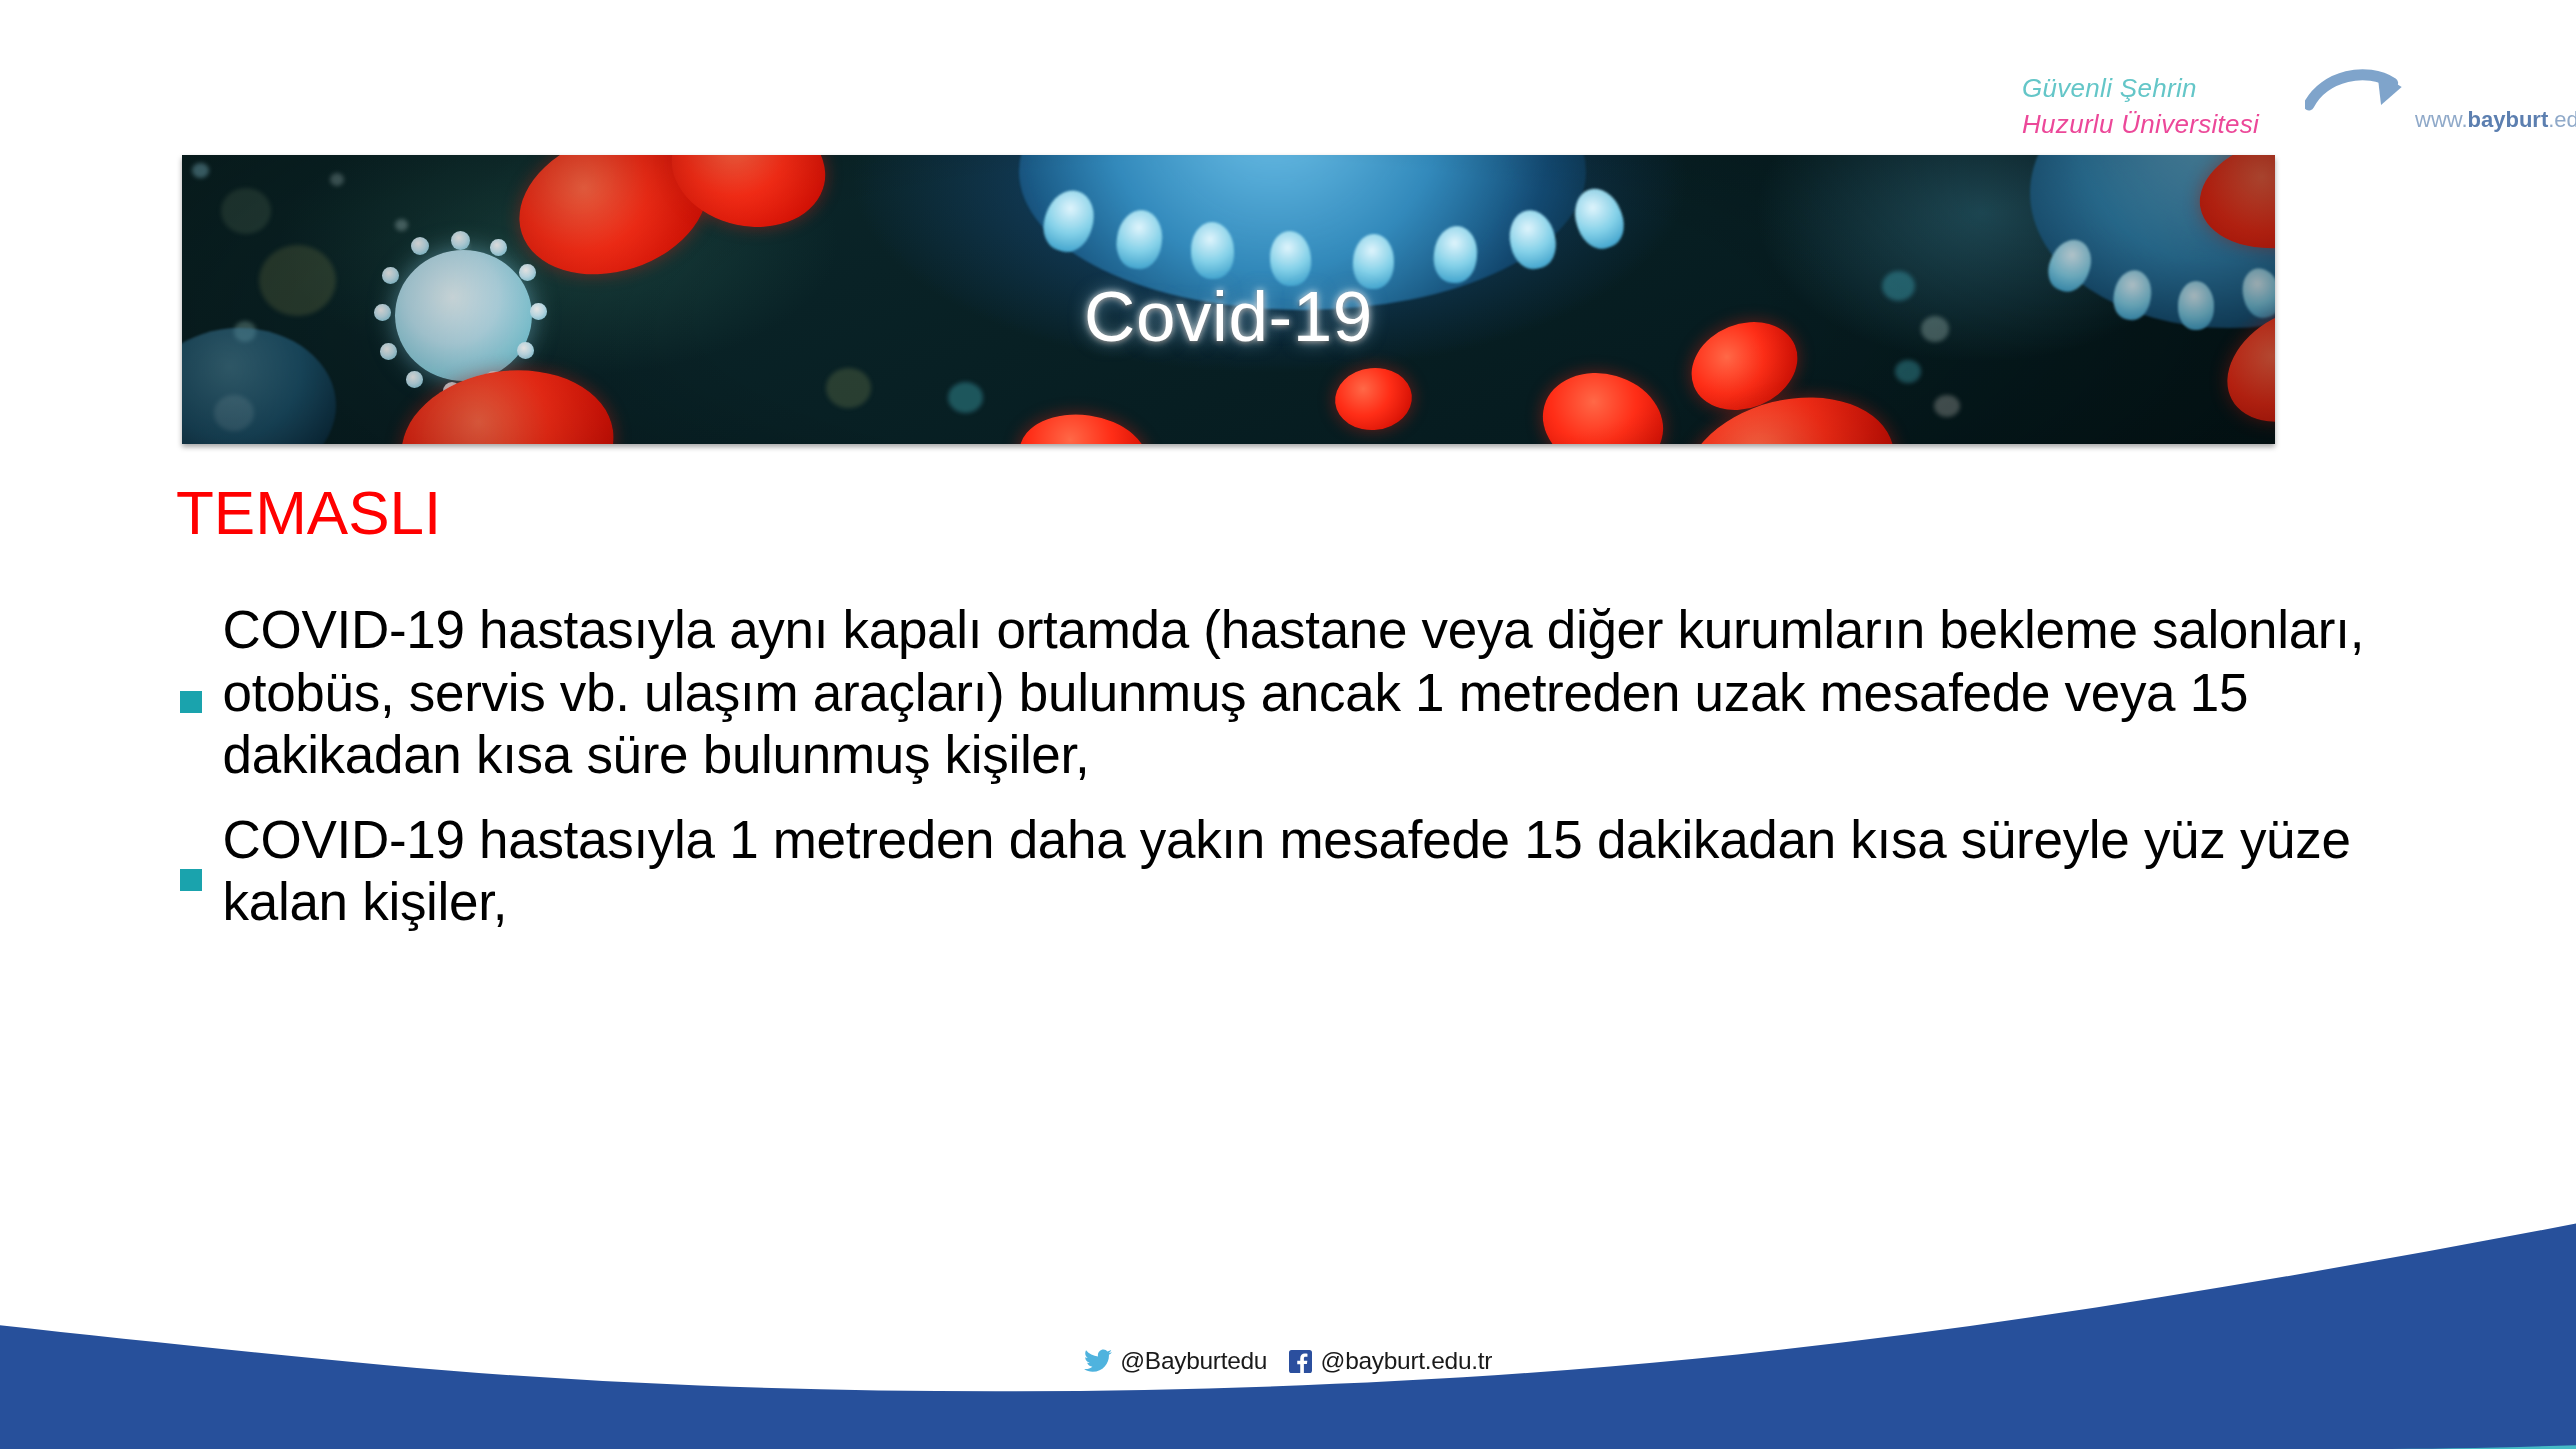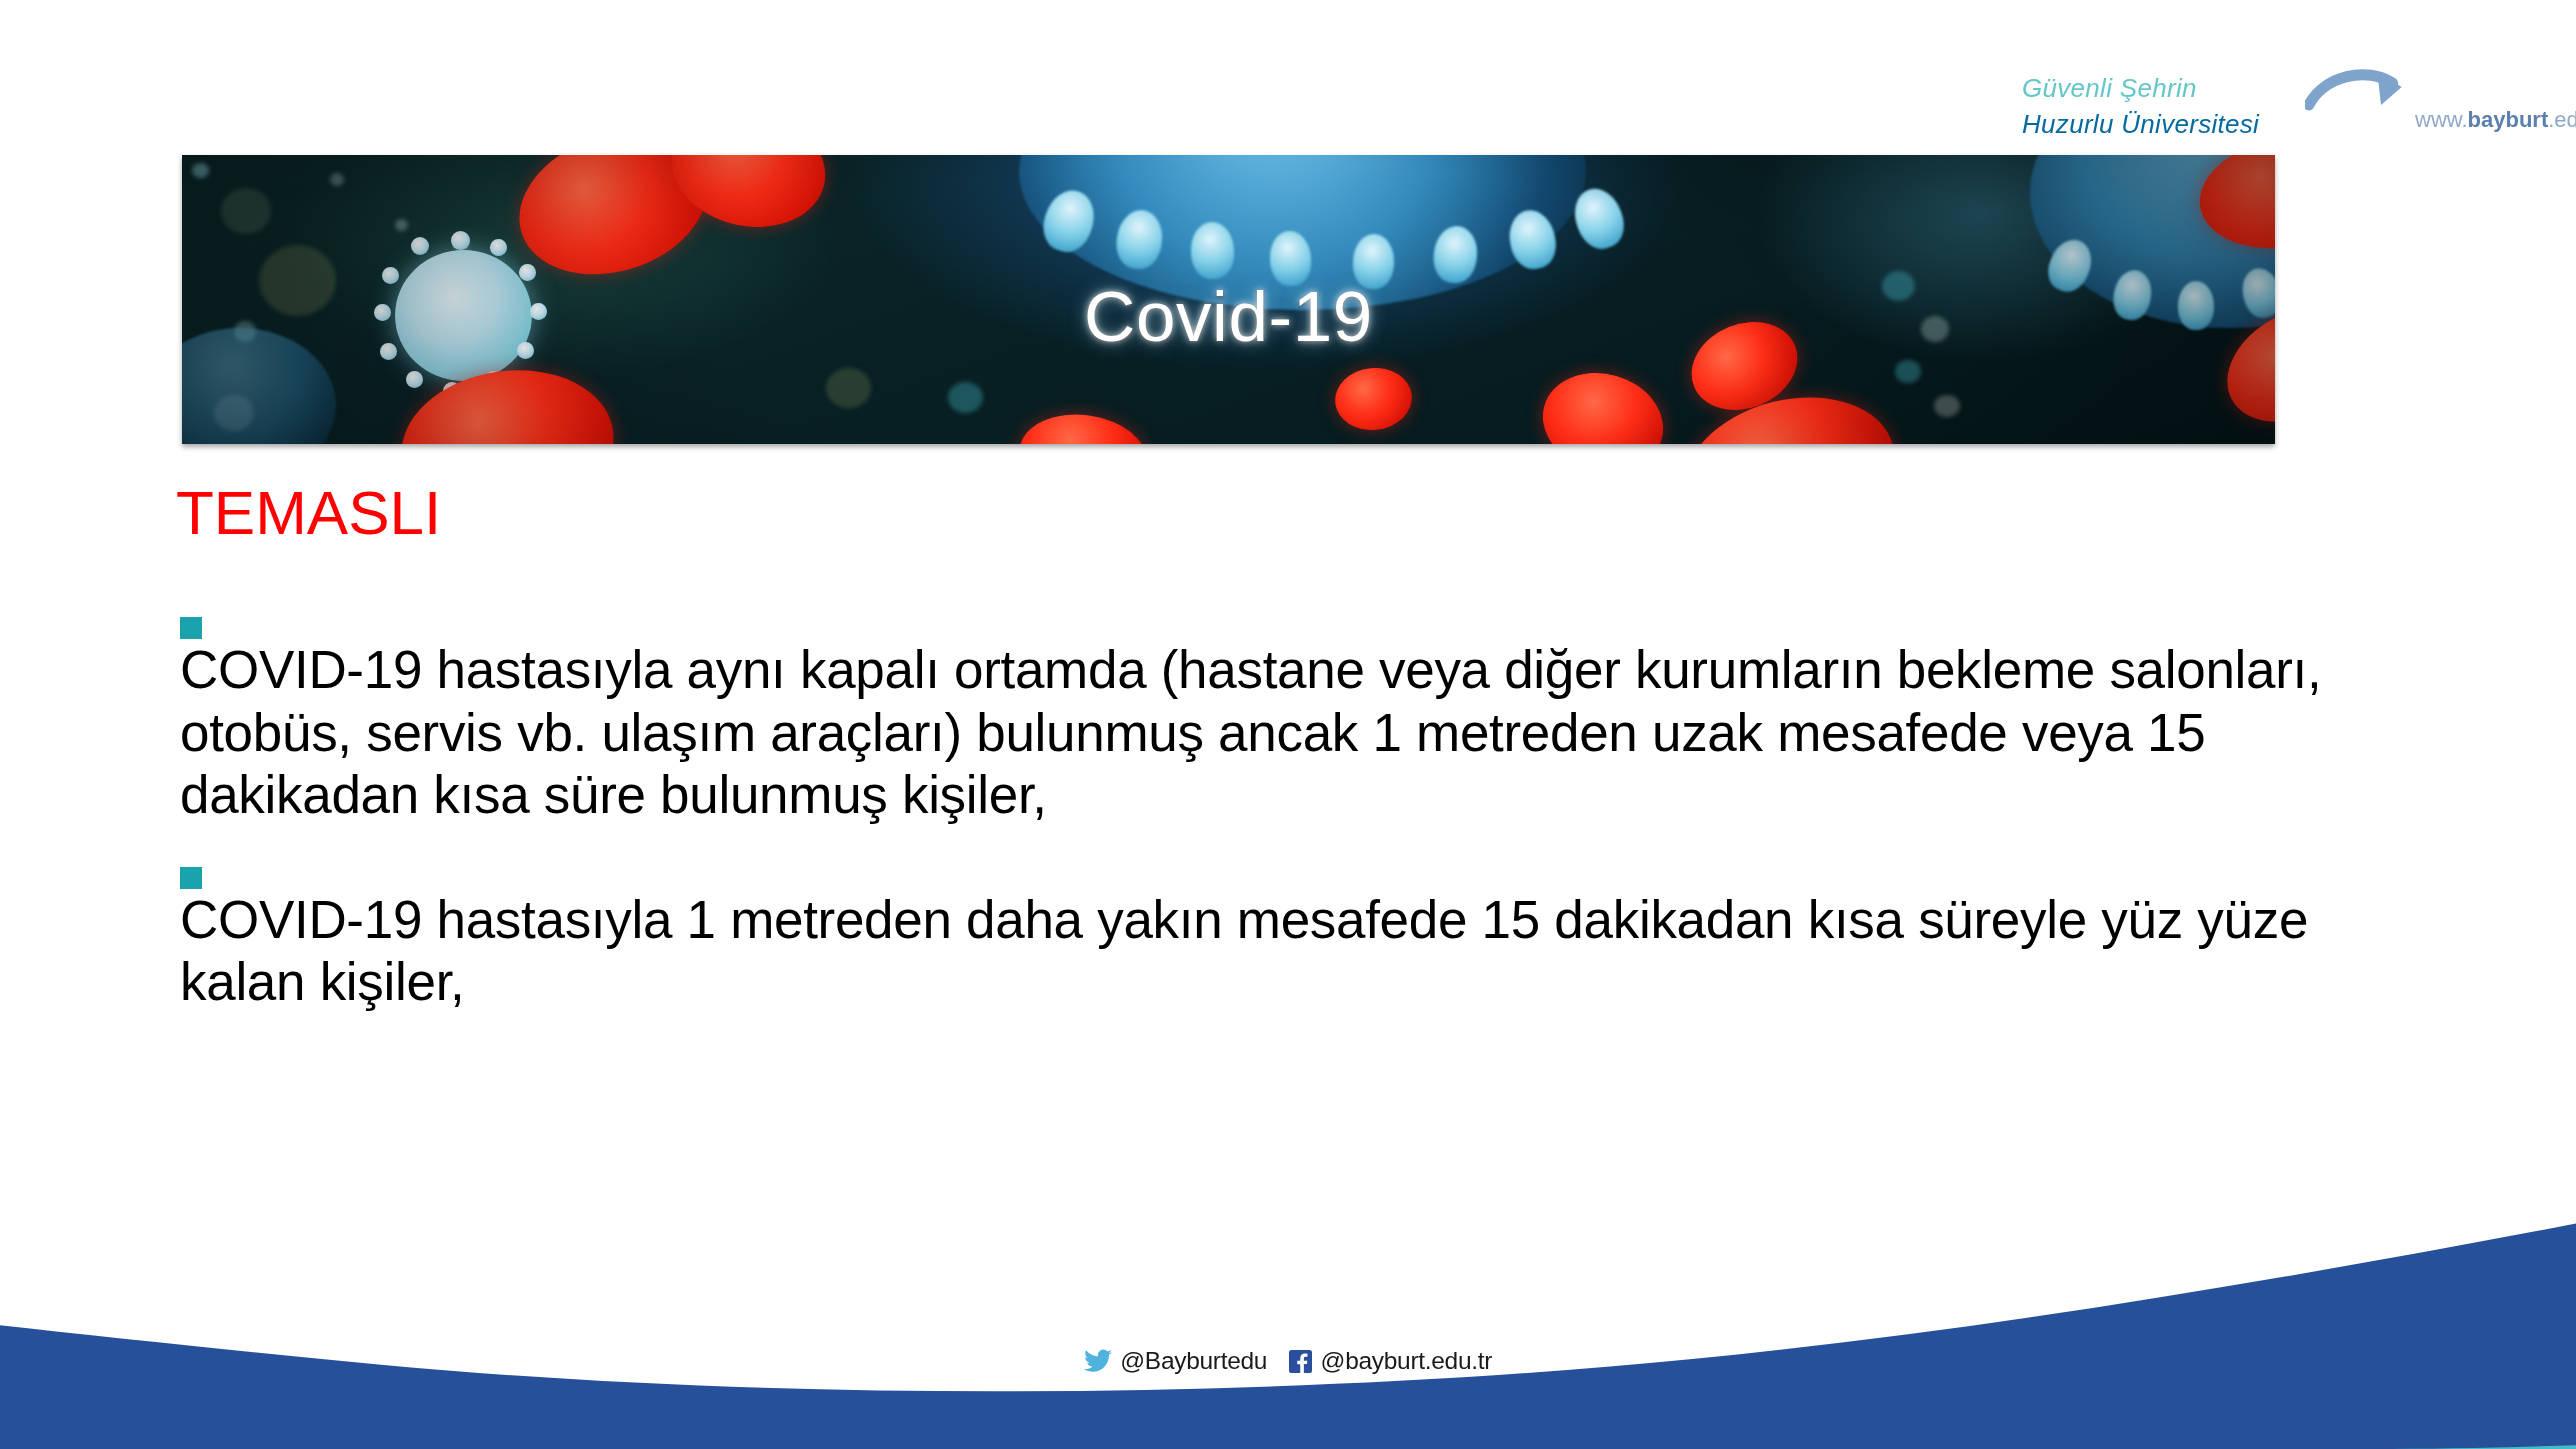--- a/index.html
+++ b/index.html
@@ -40,21 +40,21 @@
     width: 296px;
     text-align: left;
     color: #64C6C8;
     font-style: italic;
     font-family: "Liberation Sans", sans-serif;
     font-size: 26px;
     line-height: 36px;
     letter-spacing: 0.3px;
     white-space: nowrap;
   }
-  #logo .logo-line2 { color: #0369a1; }
+  #logo .logo-line2 { color: #ec4899; }
   #logo .logo-arrow {
     position: absolute;
     left: 283px;
     top: -5.2px;
     width: 116px;
     height: 58px;
   }
   #logo .logo-url {
     position: absolute;
     left: 393px;
@@ -154,23 +154,22 @@
 
   
   #bullets {
     position: absolute;
     left: 180px;
     top: 599px;
     width: 2202px;
   }
   .bullet-item {
     display: flex;
-    align-items: flex-start;
+    align-items: center;
     margin-bottom: 22px;
-    flex-direction: column;
   }
   .bullet-marker {
     flex: 0 0 auto;
     width: 22px;
     height: 22px;
     background: #1AA3AD;
     margin-top: 18px;
     margin-right: 20.6px;
   }
   .bullet-text {

